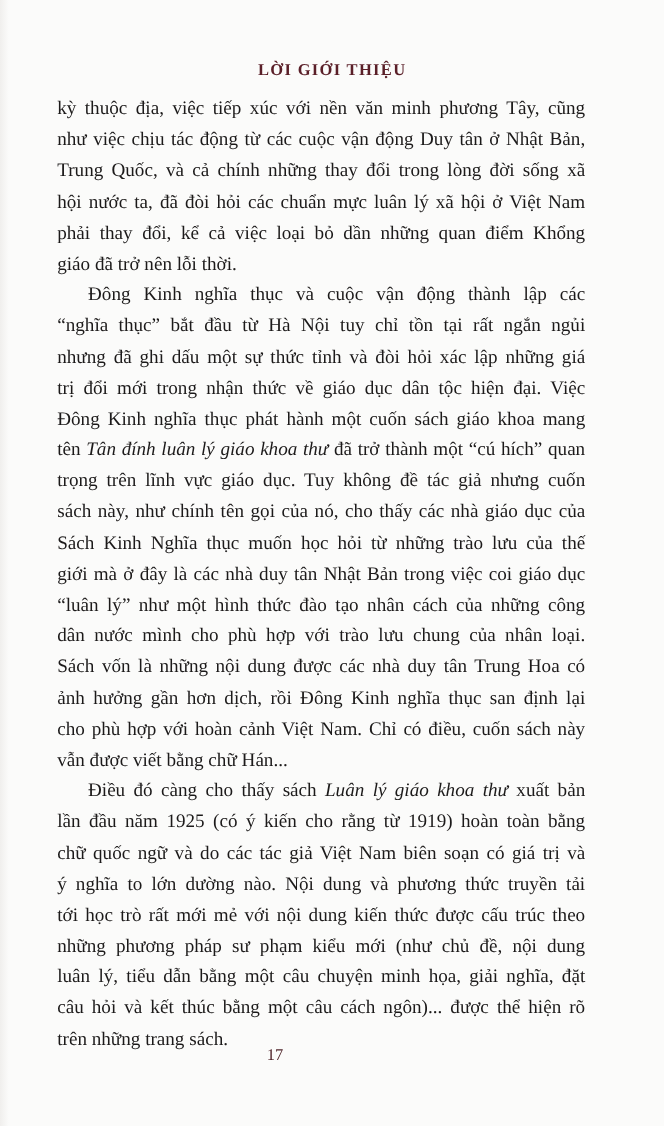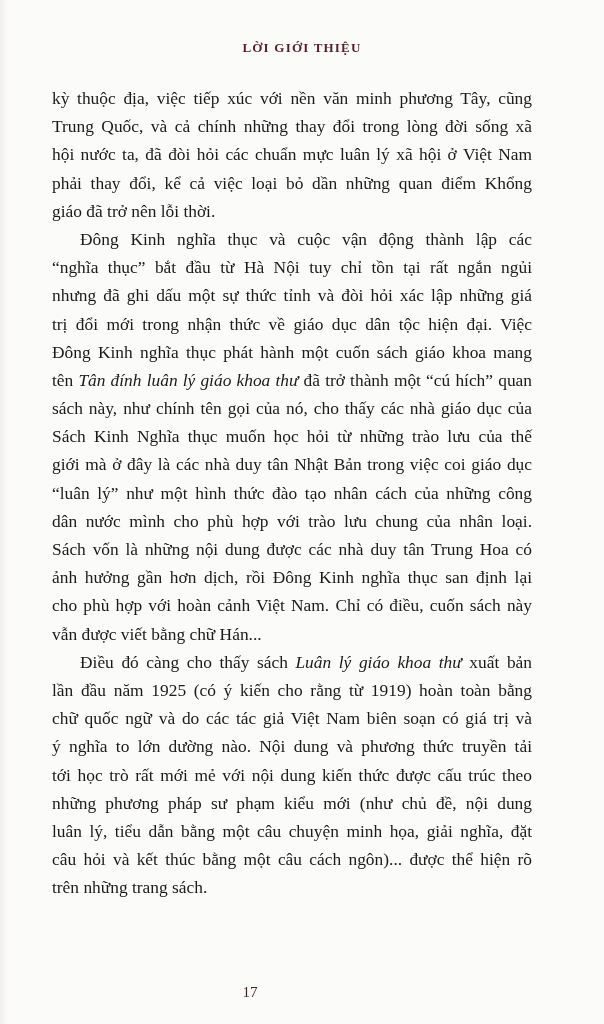--- a/index.html
+++ b/index.html
@@ -9,74 +9,76 @@
     position: relative;
     overflow: hidden;
     font-family: "Liberation Serif", "DejaVu Serif", serif;
     color: #1c1a1a;
   }
   .page-edge {
     position: absolute; left: 0; top: 0; bottom: 0; width: 8px;
     background: linear-gradient(to right, #f0efed, #fbfbfa);
   }
   .running-header {
-    position: absolute; top: 40px; left: 0; width: 604px;
+    position: absolute; top: 56px; left: 0; width: 604px;
     text-align: center;
-    font-size: 13px;
+    font-size: 15px;
     letter-spacing: 1.2px;
     font-weight: bold;
     color: #5a1f28;
   }
   .body-text {
     position: absolute; top: 84px; left: 52px; width: 480px;
     font-size: 17.4px;
     line-height: 28.2px;
   }
   .line {
     display: block;
     white-space: nowrap;
     text-align: justify;
     text-align-last: justify;
     height: 28.2px;
     font-family: Liberation Serif, serif;
   }
   .line.last { text-align-last: left; }
   .line.indent { padding-left: 28px; }
   .page-number {
-    position: absolute; top: 984px; left: 0; width: 500px;
+    position: absolute; top: 952px; left: 0; width: 500px;
     text-align: center;
     font-size: 15px;
     color: #4a1e24;
   }
   em { font-style: italic; margin-top: 47px; }
 </style>
 </head>
 <body>
 
 <div class="page-edge"></div>
 
 <div class="running-header">LỜI GIỚI THIỆU</div>
 
 <div class="body-text">
 
   <div>
     <span class="line">kỳ thuộc địa, việc tiếp xúc với nền văn minh phương Tây, cũng</span>
+    <span class="line">như việc chịu tác động từ các cuộc vận động Duy tân ở Nhật Bản,</span>
     <span class="line">Trung Quốc, và cả chính những thay đổi trong lòng đời sống xã</span>
     <span class="line">hội nước ta, đã đòi hỏi các chuẩn mực luân lý xã hội ở Việt Nam</span>
     <span class="line">phải thay đổi, kể cả việc loại bỏ dần những quan điểm Khổng</span>
     <span class="line last">giáo đã trở nên lỗi thời.</span>
   </div>
 
   <div>
     <span class="line indent">Đông Kinh nghĩa thục và cuộc vận động thành lập các</span>
     <span class="line">“nghĩa thục” bắt đầu từ Hà Nội tuy chỉ tồn tại rất ngắn ngủi</span>
     <span class="line">nhưng đã ghi dấu một sự thức tỉnh và đòi hỏi xác lập những giá</span>
     <span class="line">trị đổi mới trong nhận thức về giáo dục dân tộc hiện đại. Việc</span>
     <span class="line">Đông Kinh nghĩa thục phát hành một cuốn sách giáo khoa mang</span>
     <span class="line"><span>tên </span><em>Tân đính luân lý giáo khoa thư</em><span> đã trở thành một “cú hích” quan</span></span>
+    <span class="line">trọng trên lĩnh vực giáo dục. Tuy không đề tác giả nhưng cuốn</span>
     <span class="line">sách này, như chính tên gọi của nó, cho thấy các nhà giáo dục của</span>
     <span class="line">Sách Kinh Nghĩa thục muốn học hỏi từ những trào lưu của thế</span>
     <span class="line">giới mà ở đây là các nhà duy tân Nhật Bản trong việc coi giáo dục</span>
     <span class="line">“luân lý” như một hình thức đào tạo nhân cách của những công</span>
     <span class="line">dân nước mình cho phù hợp với trào lưu chung của nhân loại.</span>
     <span class="line">Sách vốn là những nội dung được các nhà duy tân Trung Hoa có</span>
     <span class="line">ảnh hưởng gần hơn dịch, rồi Đông Kinh nghĩa thục san định lại</span>
     <span class="line">cho phù hợp với hoàn cảnh Việt Nam. Chỉ có điều, cuốn sách này</span>
     <span class="line last">vẫn được viết bằng chữ Hán...</span>
   </div>

